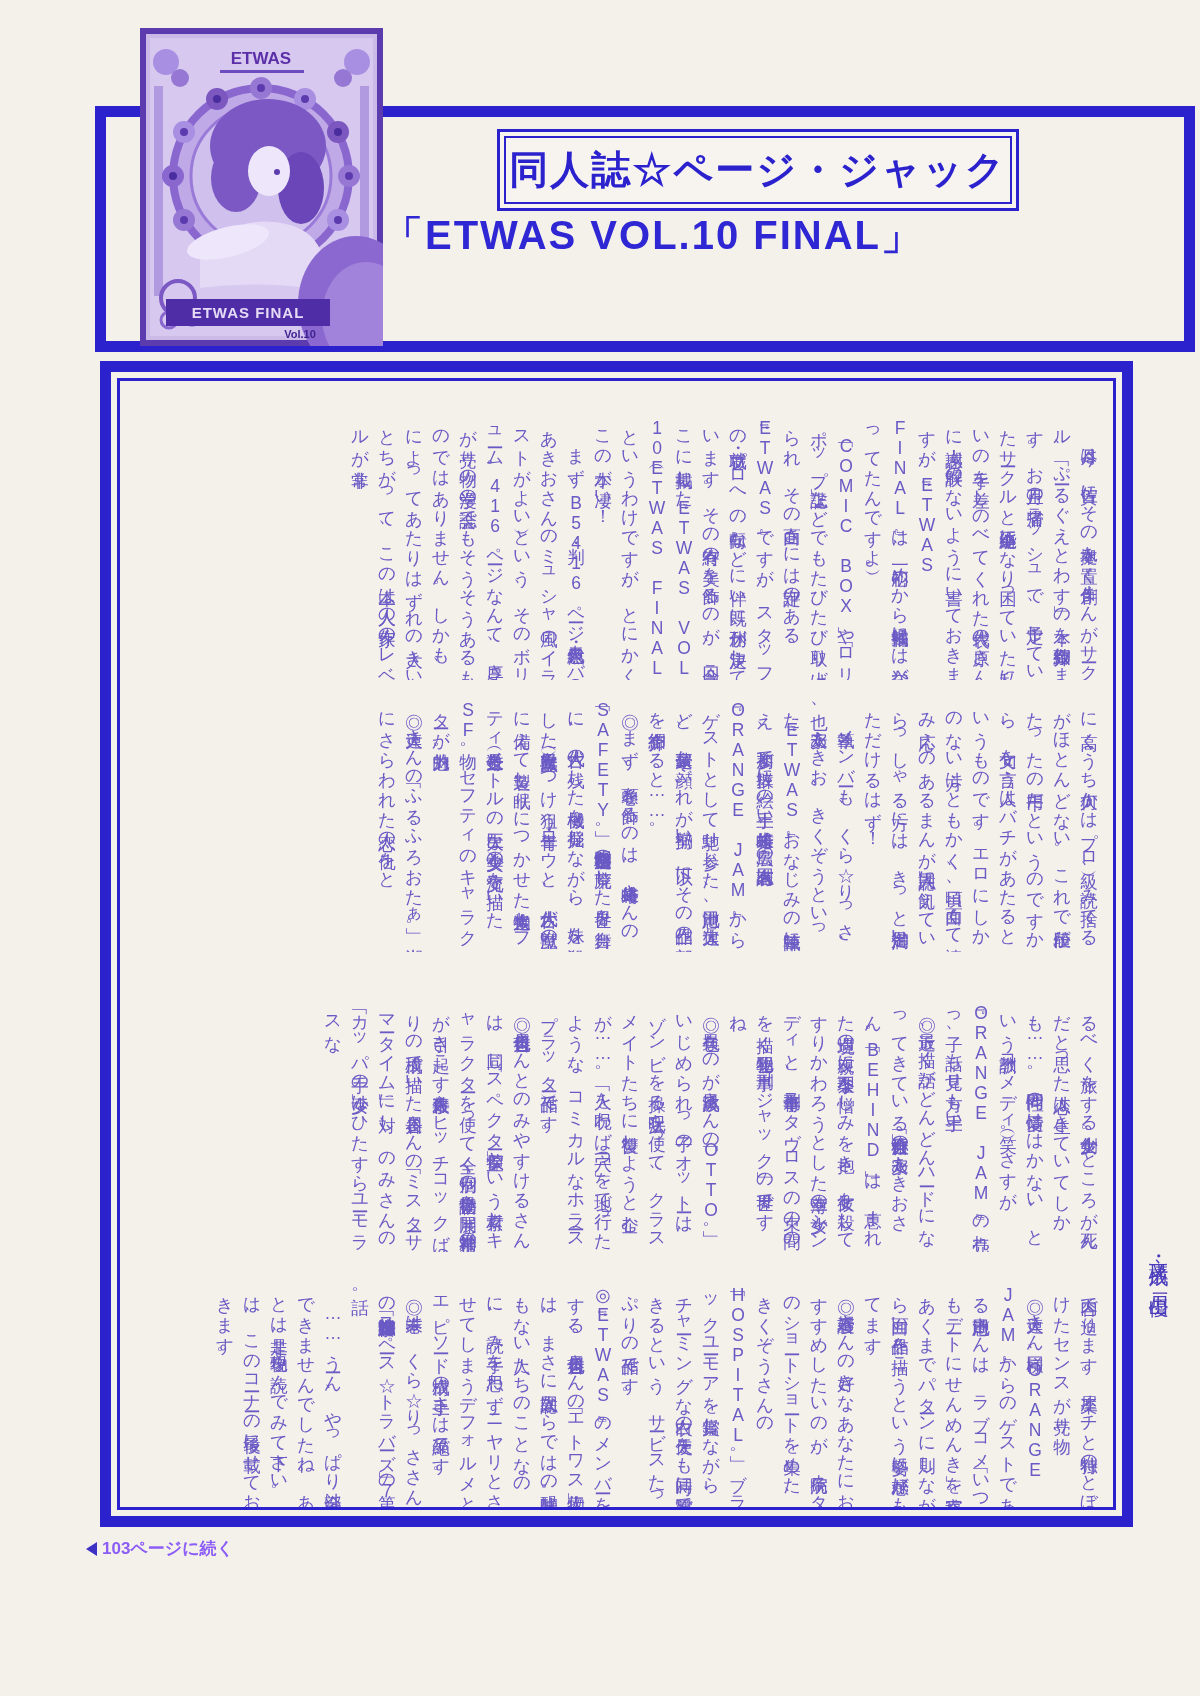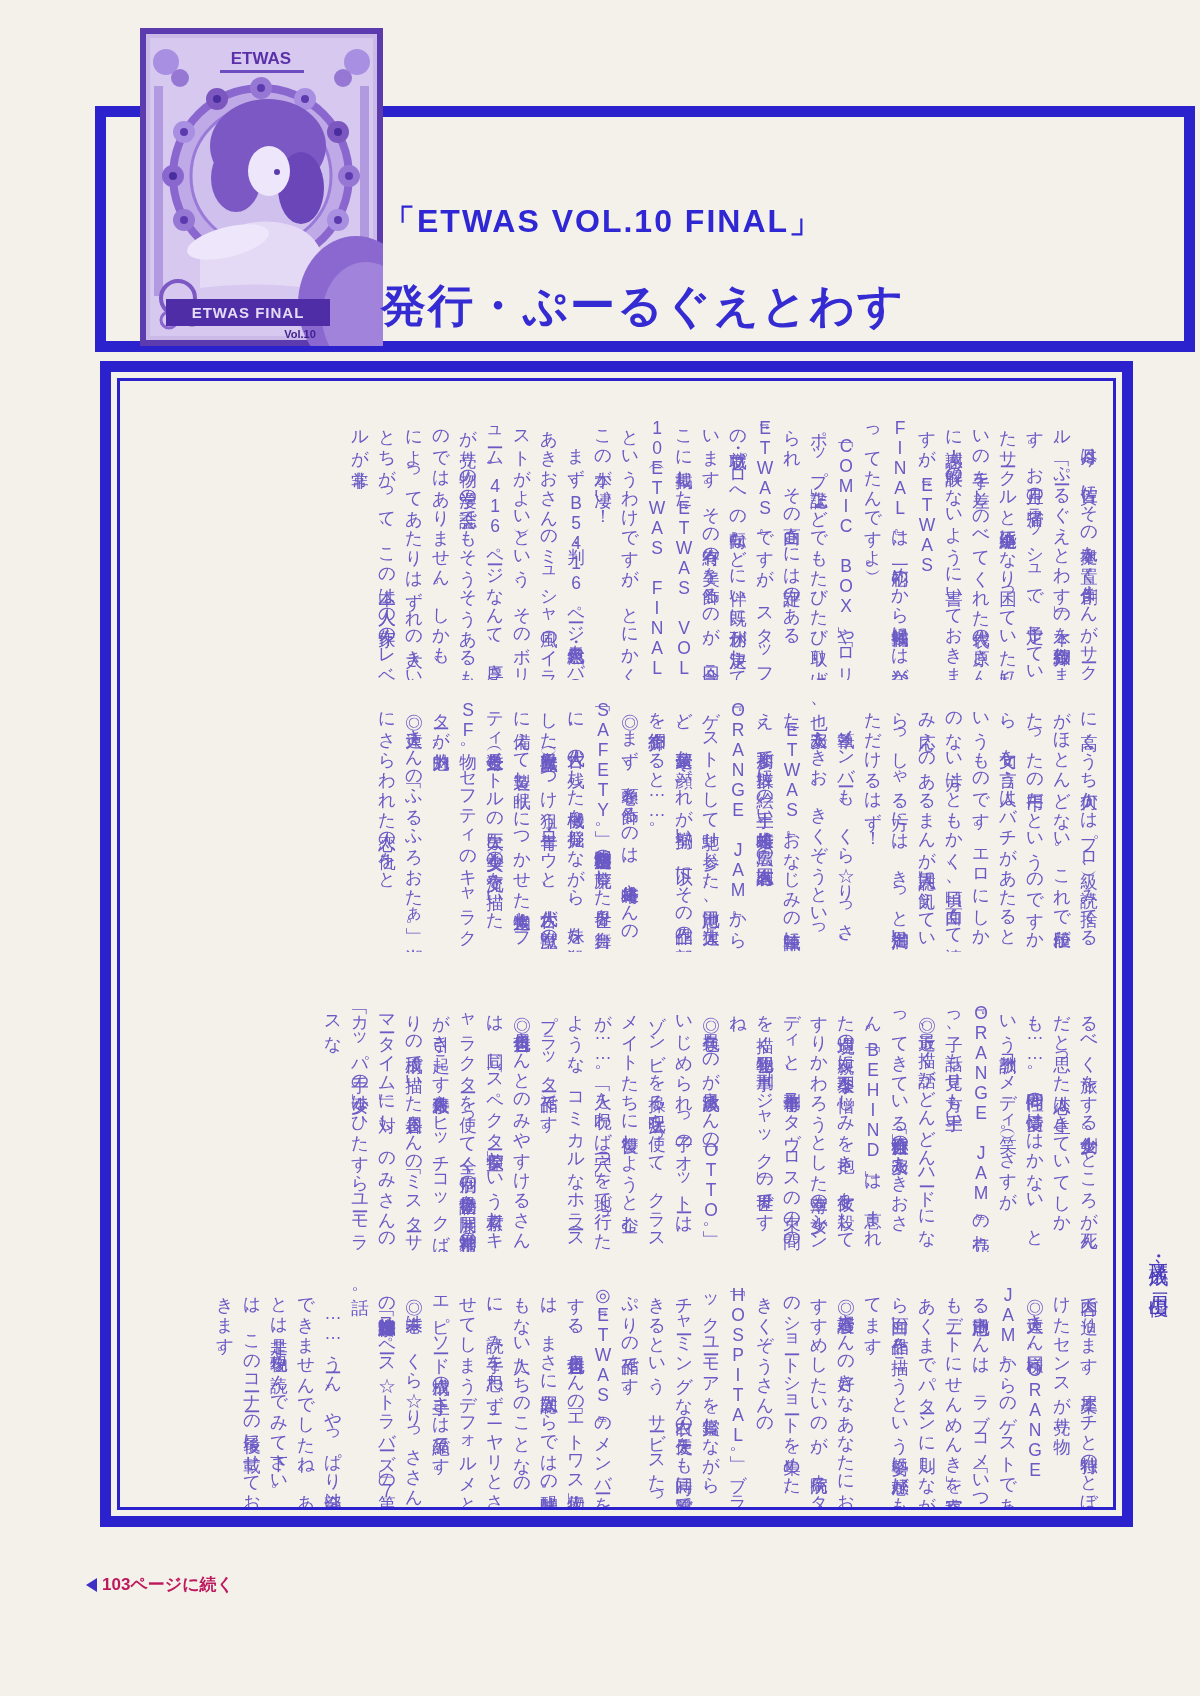--- a/index.html
+++ b/index.html
@@ -22,22 +22,22 @@
     border:3px solid #2b22ce; display:flex; align-items:center; justify-content:center;
     background:#f7f4ef;
   }
   .title-box::before{
     content:""; position:absolute; inset:4px; border:2px solid #2b22ce; pointer-events:none;
   }
   .title-box .tb-text{
     font-size:39px; font-weight:900; color:#2b22ce; letter-spacing:2px; white-space:nowrap;
   }
   .book-title{
-    position:absolute; left:383px; top:200px;
-    font-size:32px; font-weight:800; color:#2f26d4; letter-spacing:2px; white-space:nowrap;
+    position:absolute; left:383px; top:208px;
+    font-size:40px; font-weight:800; color:#2f26d4; letter-spacing:2px; white-space:nowrap;
   }
   .publisher{
     position:absolute; left:381px; top:276px;
     font-family:"Liberation Serif",serif;
     font-size:45px; font-weight:700; color:#352bd2; letter-spacing:2px; white-space:nowrap;
   }
   
   .article-box{
     position:absolute; left:100px; top:361px; width:1011px; height:1144px;
     border:11px solid #2b22ce;
@@ -59,21 +59,21 @@
   .band-4{ top:1285px; height:222px; }
   
   .credit{
     position:absolute; left:1146px; top:1242px; height:220px;
     writing-mode:vertical-rl; text-orientation:upright;
     font-size:20px; color:#4b3dbd; letter-spacing:3px;
   }
   .footer{
     position:absolute; left:86px; top:1537px;
     display:flex; align-items:center; gap:5px;
-    color:#be185d; font-size:17px; font-weight:600;margin-top:36px;
+    color:#8b5cf6; font-size:17px; font-weight:600;
   }
   .tri{
     width:0; height:0;
     border-top:7px solid transparent; border-bottom:7px solid transparent;
     border-right:11px solid #3d30c5;
   }
 </style>
 </head>
 <body>
 
@@ -136,22 +136,24 @@
 
       <text x="121" y="36" text-anchor="middle" font-size="17" font-weight="bold" fill="#5b2fa8">ETWAS</text>
       <rect x="80" y="42" width="84" height="3" fill="#6d4cc0"></rect>
 
       <rect x="26" y="271" width="164" height="27" fill="#4f2da6"></rect>
       <text x="108" y="290" text-anchor="middle" font-size="15" font-weight="bold" letter-spacing="1" fill="#e5dbf7">ETWAS FINAL</text>
       <text x="160" y="310" text-anchor="middle" font-size="11" font-weight="bold" fill="#3e2390">Vol.10</text>
     </svg>
   </div>
 
+  <div class="title-box">
+    <span class="tb-text">同人誌☆ページ・ジャック</span>
+  </div>
   <div class="book-title">「ETWAS VOL.10 FINAL」</div>
-  <div class="publisher">発行・ぷーるぐえとわす</div>
 
   <div class="article-box">
     <div class="band band-1" style="position:absolute; left:13px; top:46px;">
       <p>今月は、佐賀にその本拠を置く創作まんがサークル、「ぷーるぐえとわす」の本を御紹介致します。お正月の帰省ラッシュで、予定していたサークルと連絡不能になり困っていた私に救いの手を差しのべてくれた代表の原さんに感謝！（誤解のないように書いておきますが、『ETWAS FINAL』は、一応初めから掲載候補には挙がってたんですよ）。</p>
       <p>「COMIC BOX」や「ロリポップ」誌上などでもたびたび取り上げられ、その面白さには定評のある『ETWAS』ですが、スタッフの就職・プロへの転向などに伴い既に休刊が決定しています。その有終の美を飾るのが、今回ここに掲載した『ETWAS VOL 10（ETWAS FINAL）』というわけですが、とにかくこの本が凄い！</p>
       <p>まず、B5判・416ページ・総天然色カバー付（安永あきおさんのミュシャ風のイラストがよい）という、そのボリューム。416ページなんて、厚さが売り物の学漫の会誌でもそうそうあるものではありません。しかも、作者によってあたりはずれの大きい学漫とちがって、この本は一人一人の作家のレベルが非常</p>
     </div>
     <div class="band band-2" style="position:absolute; left:13px; top:328px;">
       <p class="nf">に高く（うち何人かはプロ級）、読み捨てる部分がほとんどない。これで値段がたったの千円だというのですから、文句を言う人はバチがあたるというものです。エロにしか興味のない方はともかく、日頃、「面白くて読み応えのあるまんが同人誌」に飢えていらっしゃる方には、きっと御満足いただけるはず！</p>
       <p>執筆メンバーも、くら☆りっさ、長谷川哲也、安永あきお、きくぞうといった『ETWAS』おなじみの執筆陣に加え、初参加で抜群に絵の上手い未将崎雄、広島の有名同人誌『ORANGE JAM』からゲストとして馳せ参じた、池田恵、大連など、超豪華な顔ぶれが勢揃い。以下にその作品の一部を御紹介すると……。</p>

